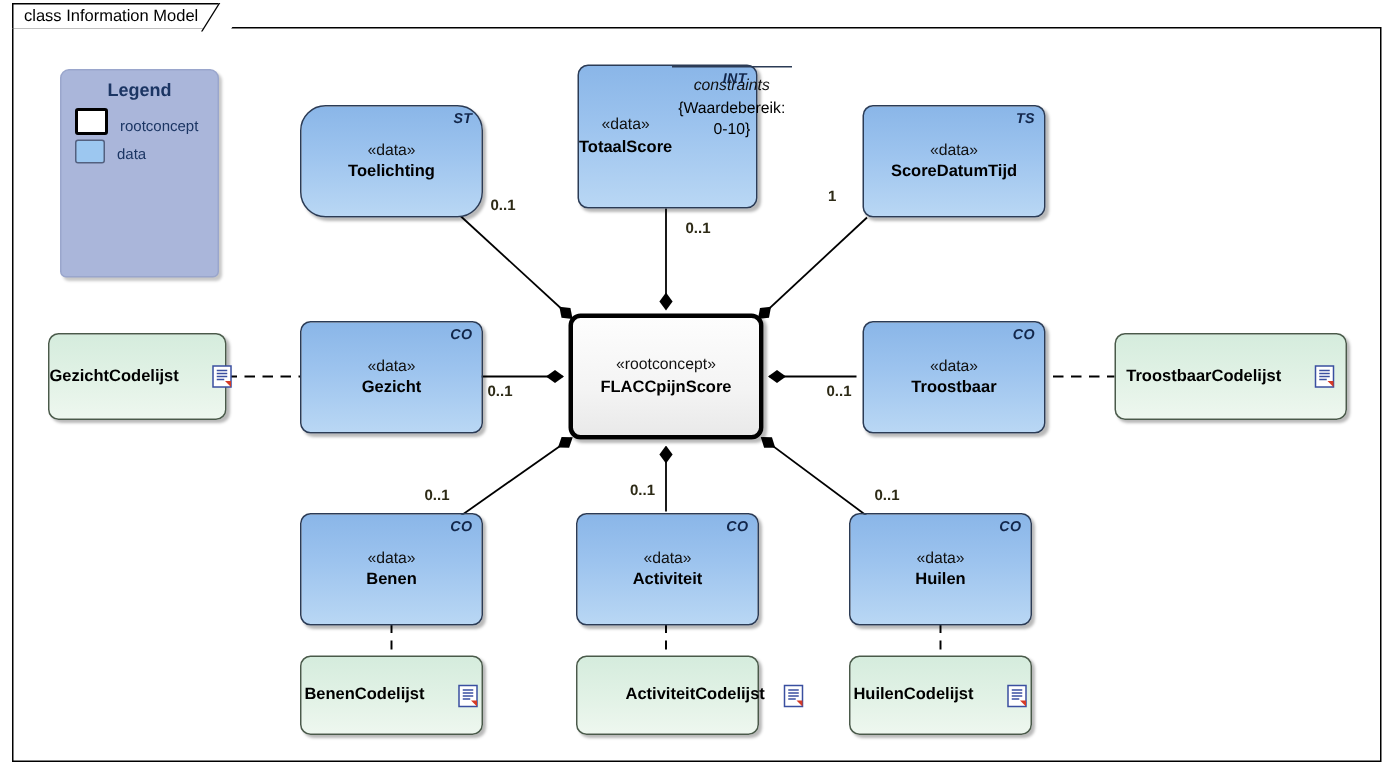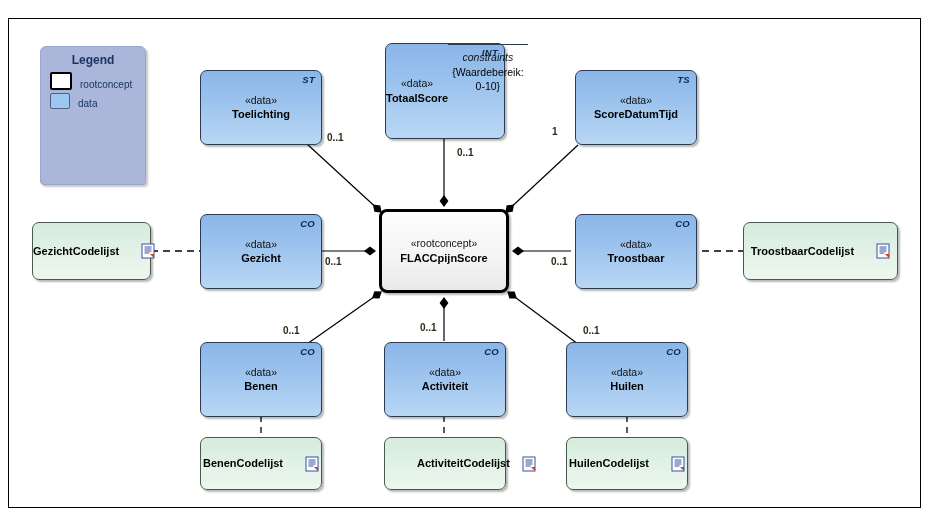--- a/index.html
+++ b/index.html
@@ -135,20 +135,23 @@
   }
 
   
   .doc-ico{width:14px;height:16px;flex:none;}
 </style>
 </head>
 <body>
 
 <div id="canvas">
 
+  <div class="frame-tab">
+    <span>class Information Model</span>
+  </div>
   <div class="frame"></div>
 
   <svg id="wires">
     <defs>
       <marker id="dia" viewBox="0 0 12 12" refX="11" refY="6" markerWidth="12" markerHeight="12" orient="auto-start-reverse" markerUnits="userSpaceOnUse">
         <path d="M0,6 L6,1.6 L12,6 L6,10.4 Z" fill="#000"></path>
       </marker>
     </defs>
 
     <line x1="307" y1="144" x2="381" y2="212" stroke="#000" stroke-width="1.2" marker-end="url(#dia)"></line>
@@ -180,21 +183,21 @@
     <div class="legend-row">
       <span class="legend-sw root"></span>
       <span class="legend-lb">rootconcept</span>
     </div>
     <div class="legend-row">
       <span class="legend-sw data"></span>
       <span class="legend-lb">data</span>
     </div>
   </div>
 
-  <div class="node n-data" style="left:200px;top:70px;width:122px;height:75px;">
+  <div class="node n-data" style="left:200px;top:70px;width:122px;height:75px;border-radius:17px;">
     <span class="corner">ST</span>
     <div class="body">
       <div class="stereo">«data»</div>
       <div class="nm">Toelichting</div>
     </div>
   </div>
 
   <div class="node n-data" style="left:385px;top:43px;width:120px;height:96px;">
     <span class="corner">INT</span>
     <div class="body" style="flex:0 0 54px;">

